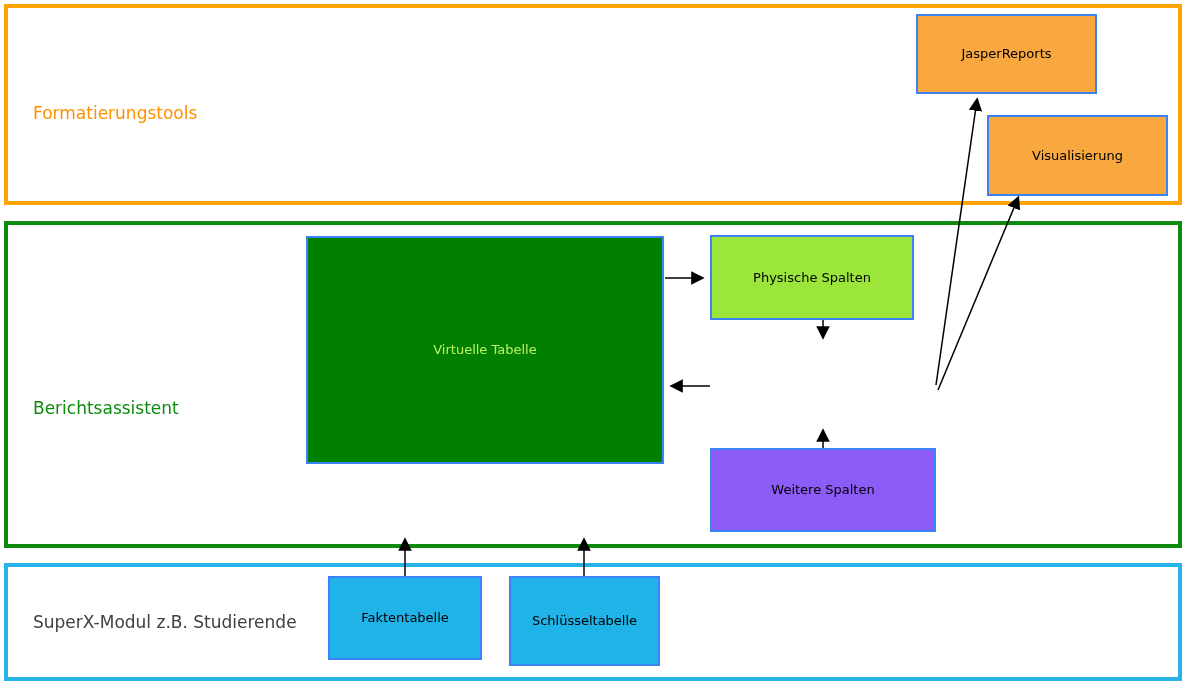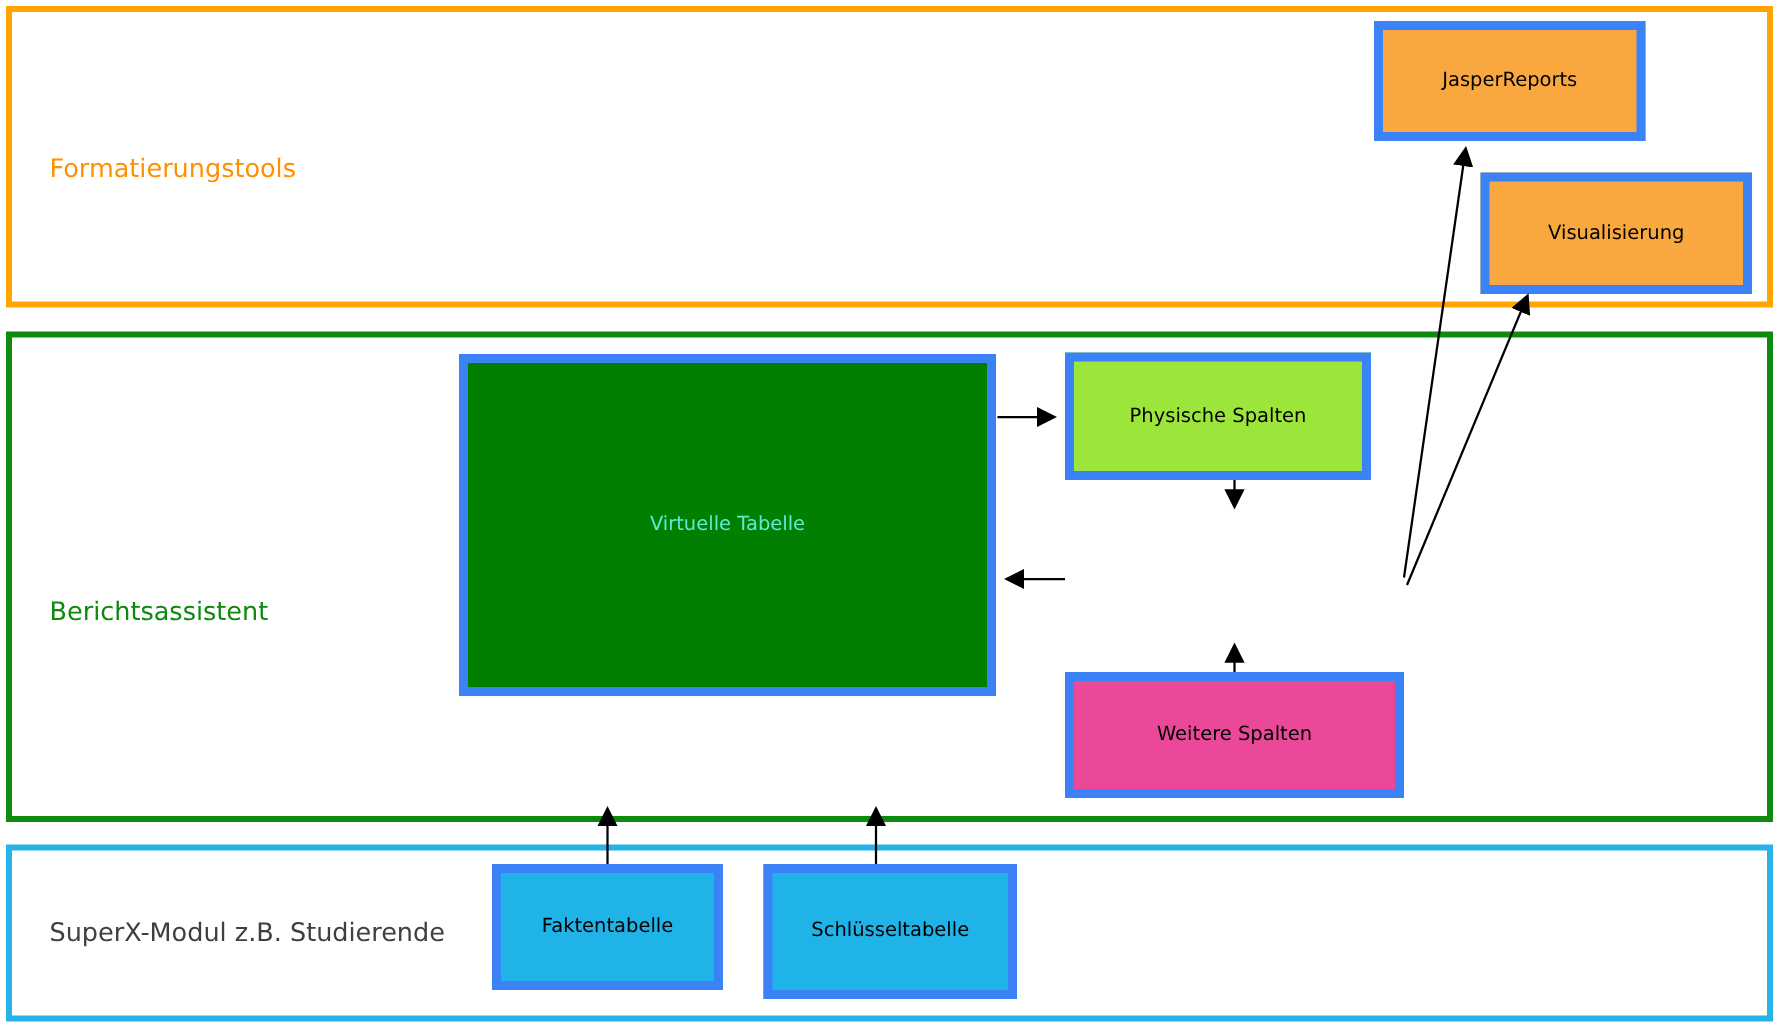--- a/index.html
+++ b/index.html
@@ -22,35 +22,35 @@
   .band-label { position: absolute; font-size: 17px; white-space: nowrap; }
   .label-format  { left: 33px; top: 103px; color: #FF9000; }
   .label-bericht { left: 33px; top: 374px; color: #0E8A0E; margin-top: 24px; }
   .label-superx  { left: 33px; top: 612px; color: #404040; }
 
   .node {
     position: absolute;
     display: flex;
     align-items: center;
     justify-content: center;
-    border: 6px solid #3b82f6;
+    border: 2px solid #3b82f6;
     font-size: 13px;
     color: #000000;
     text-align: center;
     line-height: 1.2;
   }
 
   .node-jasper    { left: 916px; top: 14px;  width: 181px; height: 80px;  background: #F8A83E; }
   .node-visual    { left: 987px; top: 115px; width: 181px; height: 81px;  background: #F8A83E; }
-  .node-virtuelle { left: 306px; top: 236px; width: 358px; height: 228px; background: #017F01; color: #5eead4; }
+  .node-virtuelle { left: 306px; top: 236px; width: 358px; height: 228px; background: #017F01; color: #bef264; }
   .node-physische { left: 710px; top: 235px; width: 204px; height: 85px;  background: #9CE63B; }
   .node-layouts   { left: 710px; top: 344px; width: 226px; height: 80px;  background: #FBF151; }
-  .node-weitere   { left: 710px; top: 448px; width: 226px; height: 84px;  background: #ec4899; }
+  .node-weitere   { left: 710px; top: 448px; width: 226px; height: 84px;  background: #8b5cf6; }
   .node-fakten    { left: 328px; top: 576px; width: 154px; height: 84px;  background: #1FB3E8; }
-  .node-schluess  { left: 509px; top: 576px; width: 169px; height: 90px;  background: #1FB3E8; }
+  .node-schluess  { left: 509px; top: 576px; width: 151px; height: 90px;  background: #1FB3E8; }
 
   .arrow-layer {
     position: absolute;
     left: 0; top: 0;
     width: 1187px;
     height: 685px;
     pointer-events: none;
     z-index: 10;
   }
   .arrow-layer line { stroke: #000000; stroke-width: 1.5; }

